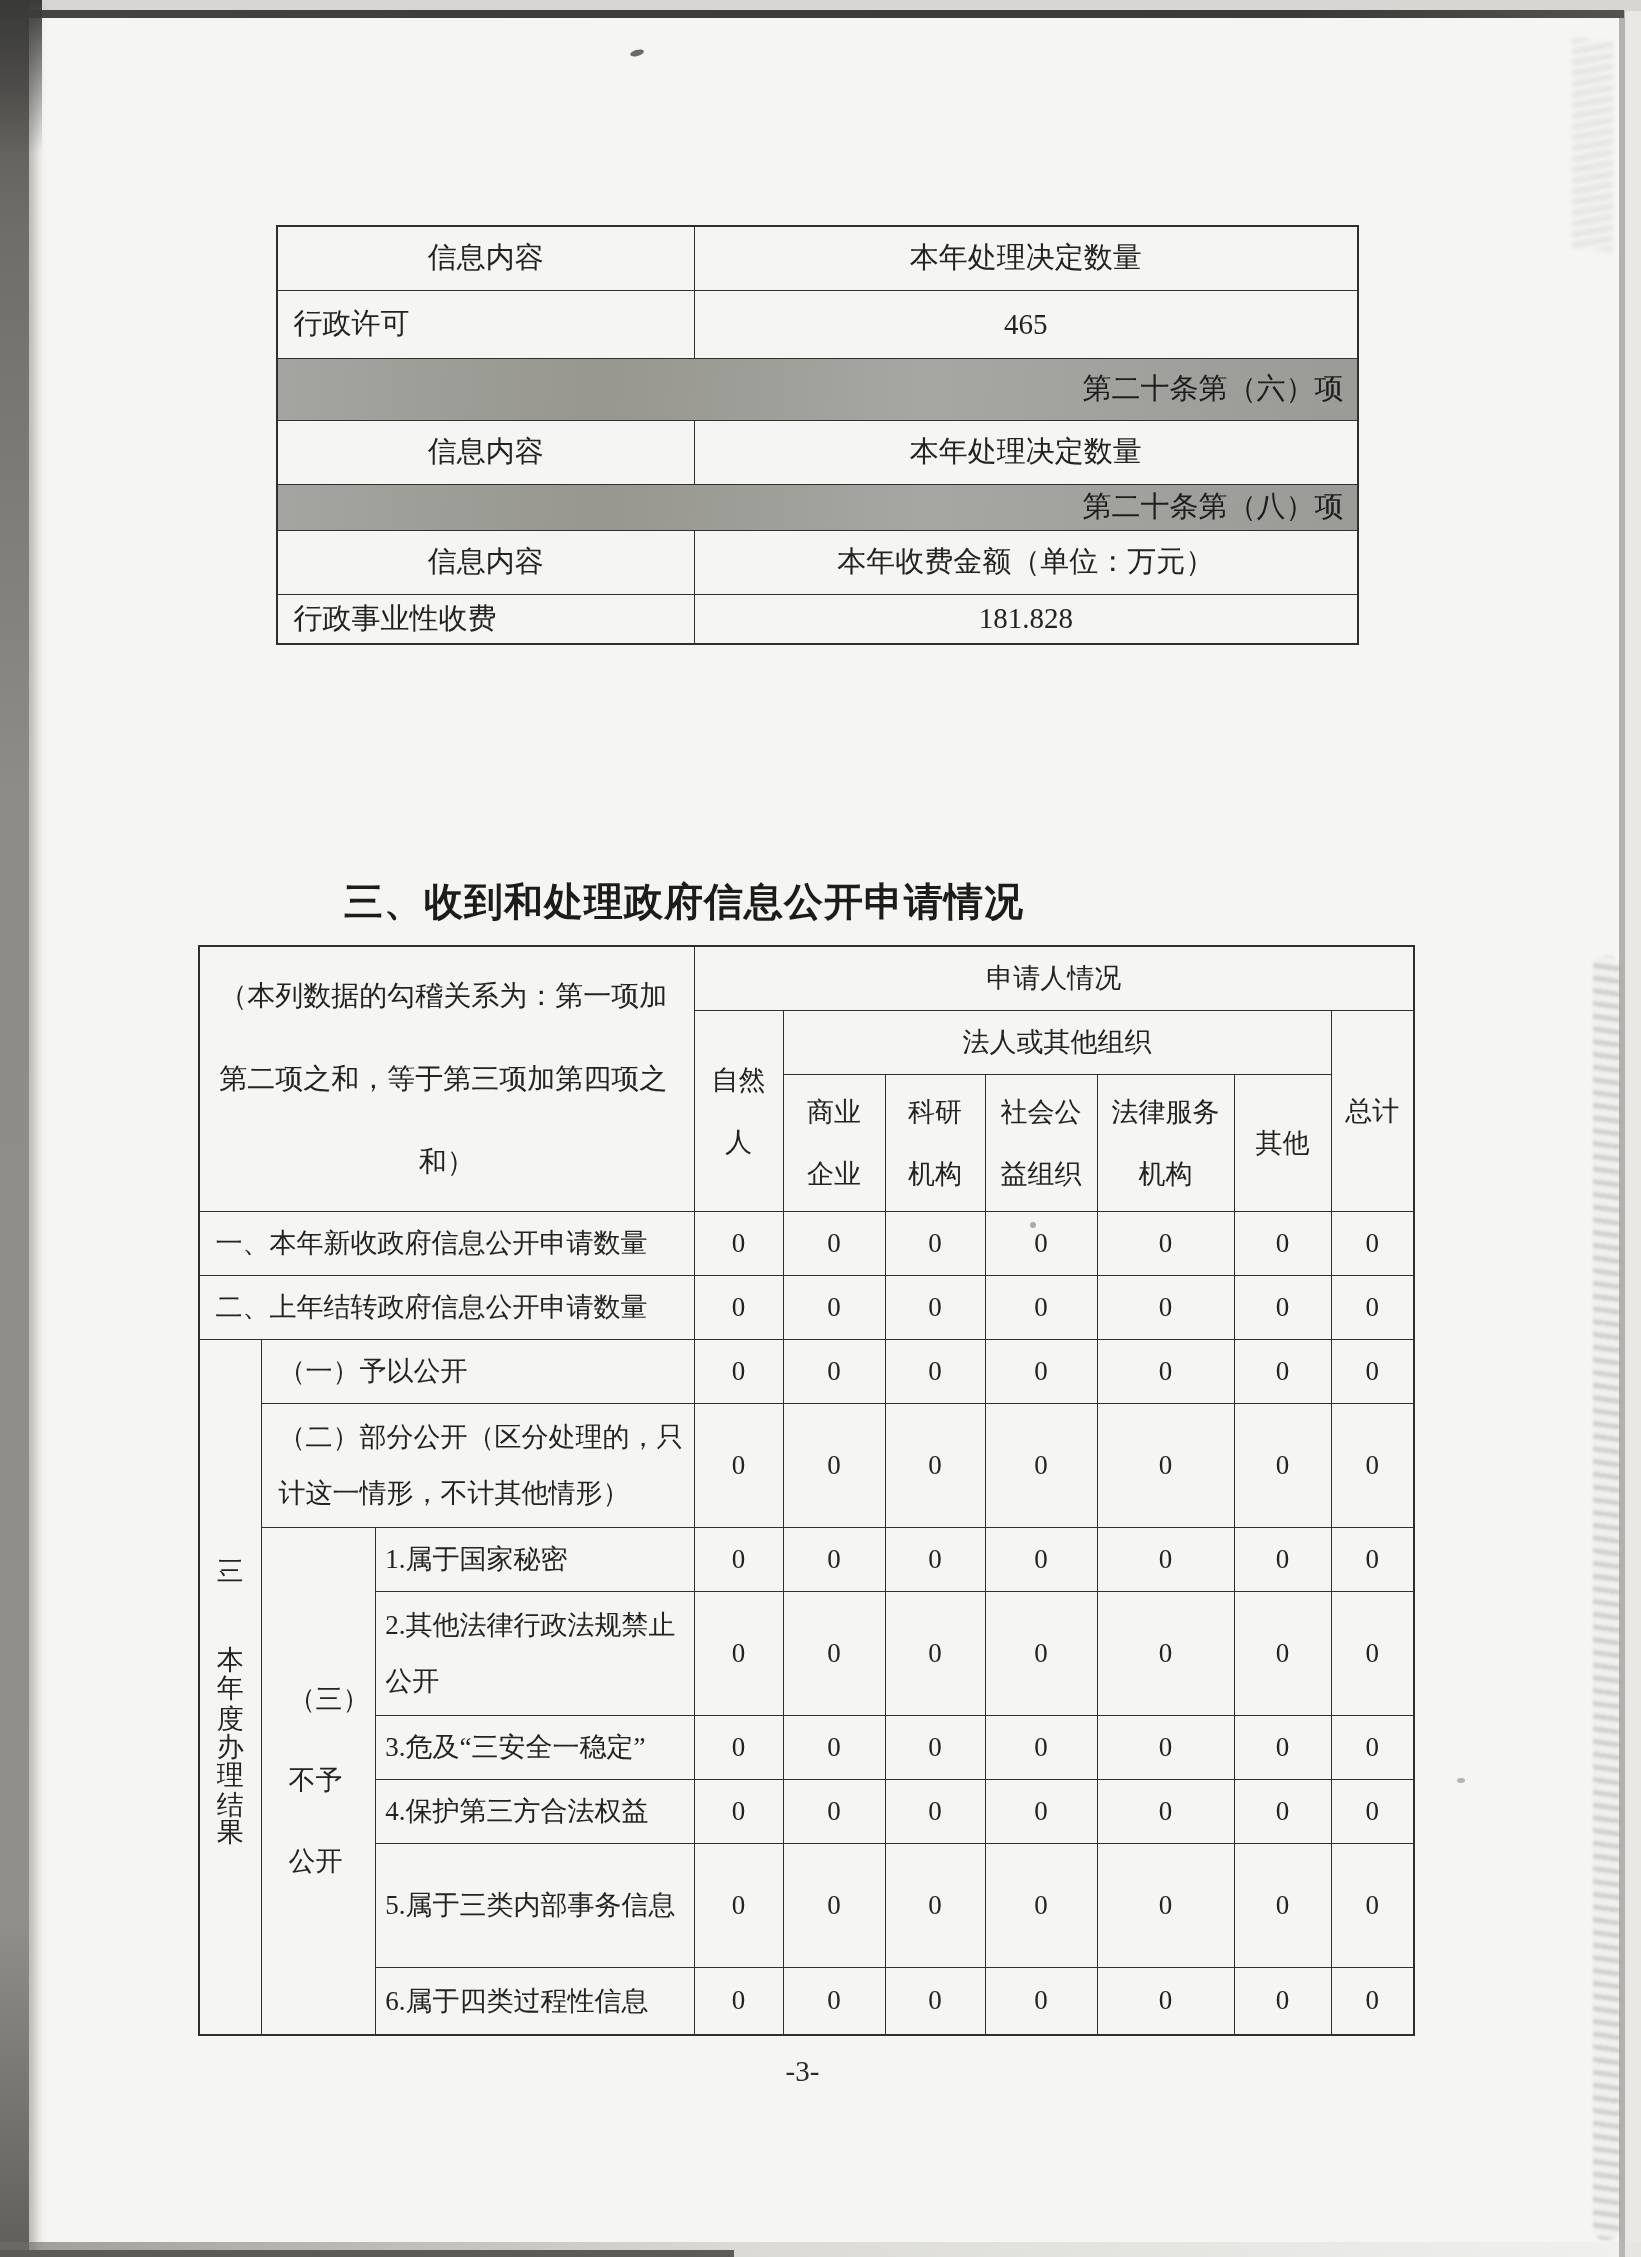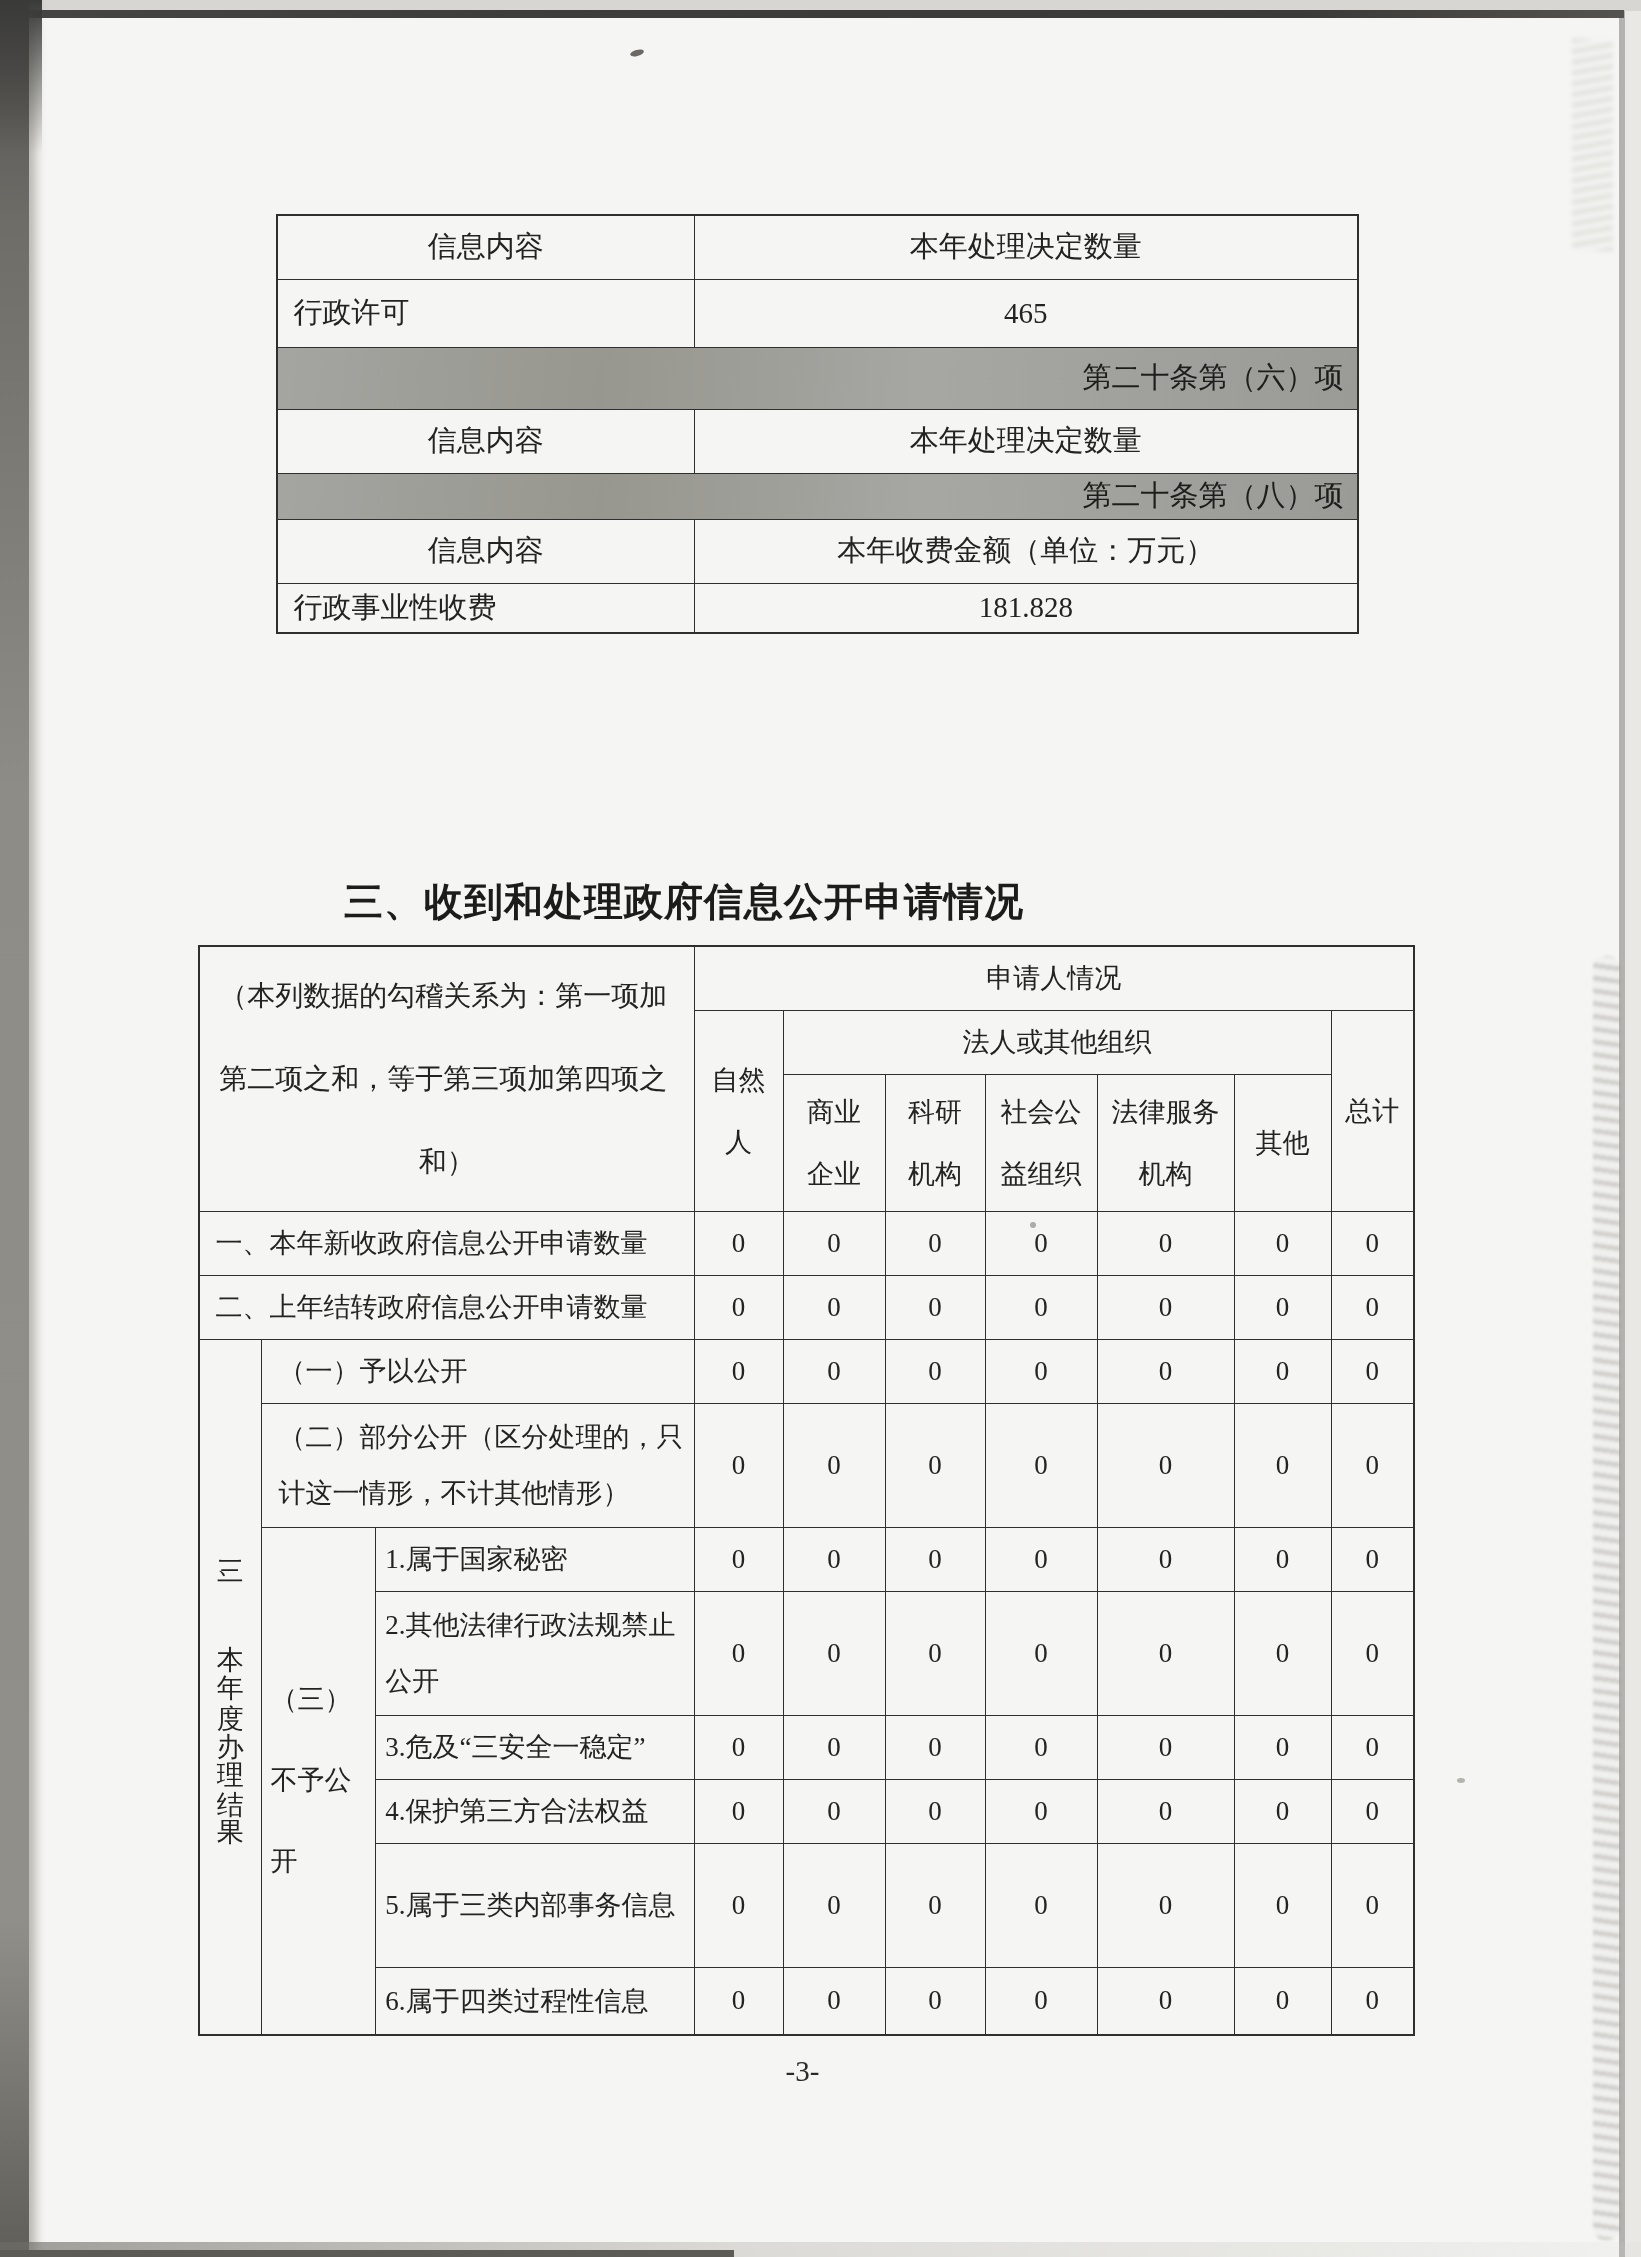--- a/index.html
+++ b/index.html
@@ -32,21 +32,21 @@
   #edgeB2{left:0;top:2250px;width:734px;height:7.7px;background:#5d5b56;}
   .speck{border-radius:50%;}
   #speck1{left:630px;top:50px;width:13.5px;height:5.8px;background:#6b6965;transform:rotate(-15deg);}
   #speck2{left:1030px;top:1222px;width:5.8px;height:5.8px;background:#aeaca7;}
   #speck3{left:1457px;top:1778px;width:7.7px;height:4.8px;background:#b5b3ae;}
 
   
   table{border-collapse:collapse;table-layout:fixed;position:absolute;}
   td{vertical-align:middle;overflow:hidden;}
 
-  .t1{left:276px;top:214px;width:1083px;font-size:29px;border:2.9px solid #2f2f2d;}
+  .t1{left:276px;top:225px;width:1083px;font-size:29px;border:2.9px solid #2f2f2d;}
   .t1 td{border:1.9px solid #2f2f2d;padding:0 13.5px;}
   .t1 .c{text-align:center;}
   .t1 .l{text-align:left;padding-left:15.4px;margin-top:24px;}
   .t1 tr.band td{
     background:linear-gradient(94deg,#a4a4a1 0%,#97978f 30%,#a6a6a3 60%,#9a9a97 100%);
     text-align:right;color:#1d1d1b;}
 
   .t2{left:198px;top:945px;width:1215px;font-size:27px;border:2.9px solid #2f2f2d;}
   .t2 td{border:1.9px solid #2f2f2d;}
   .note{padding:3.9px 19.3px;font-size:28px;}
@@ -54,21 +54,21 @@
   .note .nc{text-align:center;}
   .hc{text-align:center;line-height:62px;padding:0 11.6px;}
   .wrap2{padding:0 15.4px;}
   .lbl{text-align:left;padding:0 7.7px 0 15.4px;line-height:56px;}
   .ind{padding-left:17px;}
   .itm{padding:0 7.7px 0 9.7px;}
   .v{text-align:center;}
   .grp{text-align:center;padding:0;}
   .vt{writing-mode:vertical-rl;text-orientation:upright;letter-spacing:29px;
       line-height:58px;margin:0 auto;display:inline-block;}
-  .sub{line-height:81px;padding:0 9px;text-align:left;vertical-align:middle;}
+  .sub{line-height:81px;padding:0 27px;text-align:left;vertical-align:middle;}
 
   .heading{position:absolute;left:344px;top:875px;font-size:39px;font-weight:bold;
     font-family:"Liberation Sans","DejaVu Sans",sans-serif;letter-spacing:1px;color:#1c1c1a;}
   .pagenum{position:absolute;left:0;top:2055px;width:1605px;text-align:center;font-size:29px;color:#2a2a28;}
 </style>
 </head>
 <body>
 
 <div class="af" id="edgeRbed"></div>
 <div class="af" id="edgeRline"></div>

